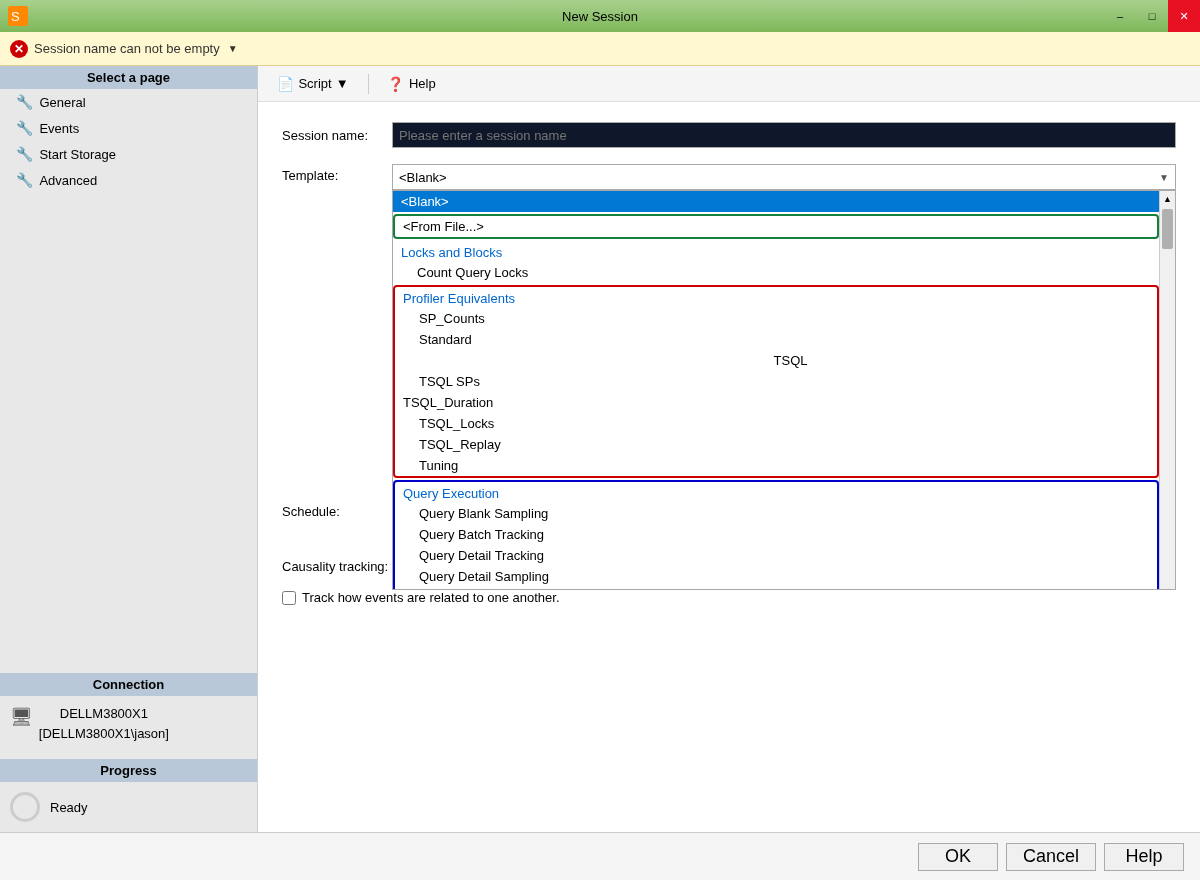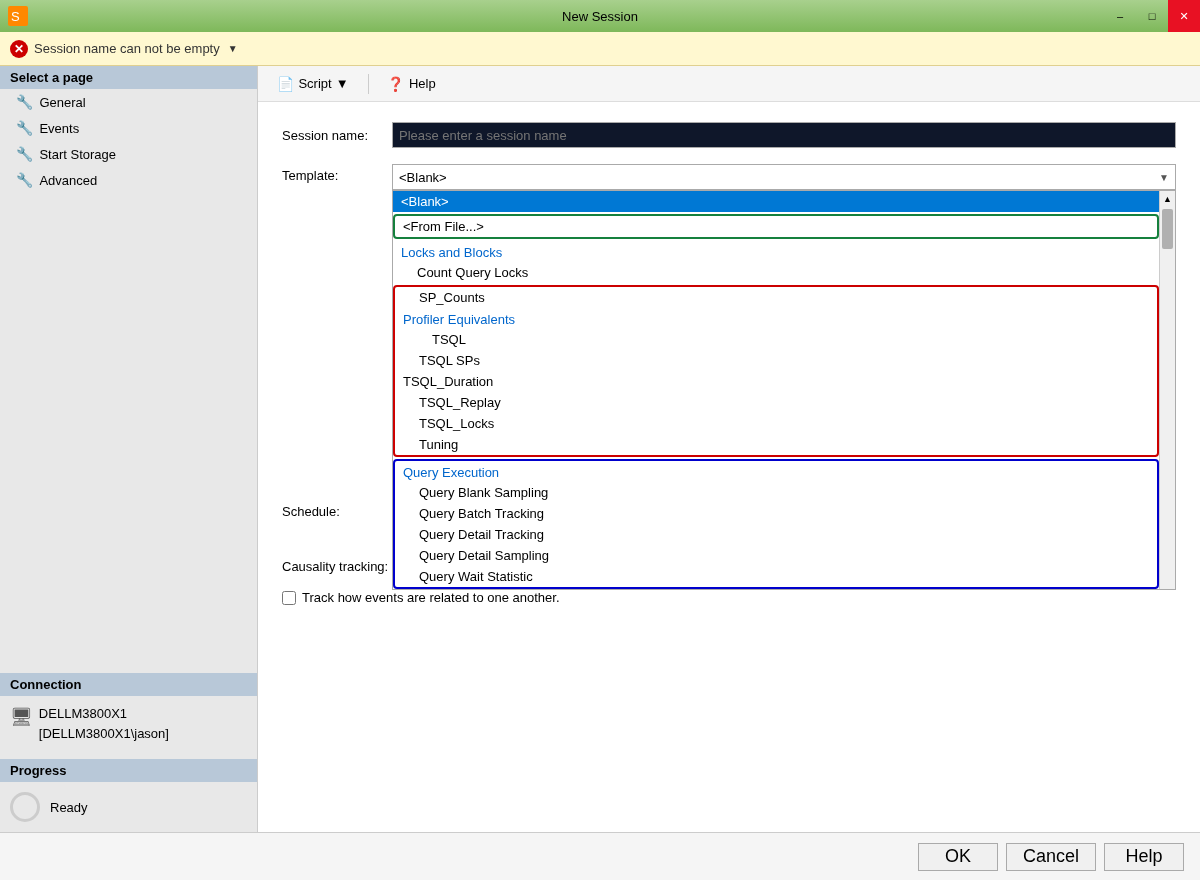--- a/index.html
+++ b/index.html
@@ -72,20 +72,21 @@
       display: flex;
       height: calc(880px - 32px - 34px - 48px);
     }
 
     .sidebar {
       width: 258px;
       background: #e8e8e8;
       border-right: 1px solid #ccc;
       display: flex;
       flex-direction: column;
+      text-align: center;
     }
     .sidebar-item {
       display: flex;
       align-items: center;
       padding: 5px 10px 5px 16px;
       cursor: pointer;
       gap: 6px;
     }
     .sidebar-item .item-icon {
       font-size: 14px;
@@ -387,27 +388,28 @@
                 <div class="dropdown-item selected">&lt;Blank&gt;</div>
 
                 <div style="border: 2px solid #15803d; border-radius: 4px; margin: 2px 0;">
                   <div class="dropdown-item">&lt;From File...&gt;</div>
                 </div>
 
                 <div class="dropdown-item category">Locks and Blocks</div>
                 <div class="dropdown-item" style="padding-left: 24px;">Count Query Locks</div>
 
                 <div style="border: 2px solid #cc0000; border-radius: 4px; margin: 2px 0;">
+                  <div class="dropdown-item category">Profiler Equivalents</div>
                   <div class="dropdown-item" style="padding-left: 24px;">SP_Counts</div>
-                  <div class="dropdown-item category">Profiler Equivalents</div>
-                  <div class="dropdown-item" style="padding-left: 37px;">TSQL</div>
+                  <div class="dropdown-item" style="padding-left: 24px;">Standard</div>
+                  <div class="dropdown-item" style="padding-left: 37px; text-align: center;">TSQL</div>
                   <div class="dropdown-item" style="padding-left: 24px;">TSQL SPs</div>
                   <div class="dropdown-item" style="padding-left: 8px;">TSQL_Duration</div>
+                  <div class="dropdown-item" style="padding-left: 24px;">TSQL_Locks</div>
                   <div class="dropdown-item" style="padding-left: 24px;">TSQL_Replay</div>
-                  <div class="dropdown-item" style="padding-left: 24px;">TSQL_Locks</div>
                   <div class="dropdown-item" style="padding-left: 24px;">Tuning</div>
                 </div>
 
                 <div style="border: 2px solid #0000cc; border-radius: 4px; margin: 2px 0;">
                   <div class="dropdown-item category">Query Execution</div>
                   <div class="dropdown-item" style="padding-left: 24px;">Query Blank Sampling</div>
                   <div class="dropdown-item" style="padding-left: 24px;">Query Batch Tracking</div>
                   <div class="dropdown-item" style="padding-left: 24px;">Query Detail Tracking</div>
                   <div class="dropdown-item" style="padding-left: 24px;">Query Detail Sampling</div>
                   <div class="dropdown-item" style="padding-left: 24px;">Query Wait Statistic</div>

